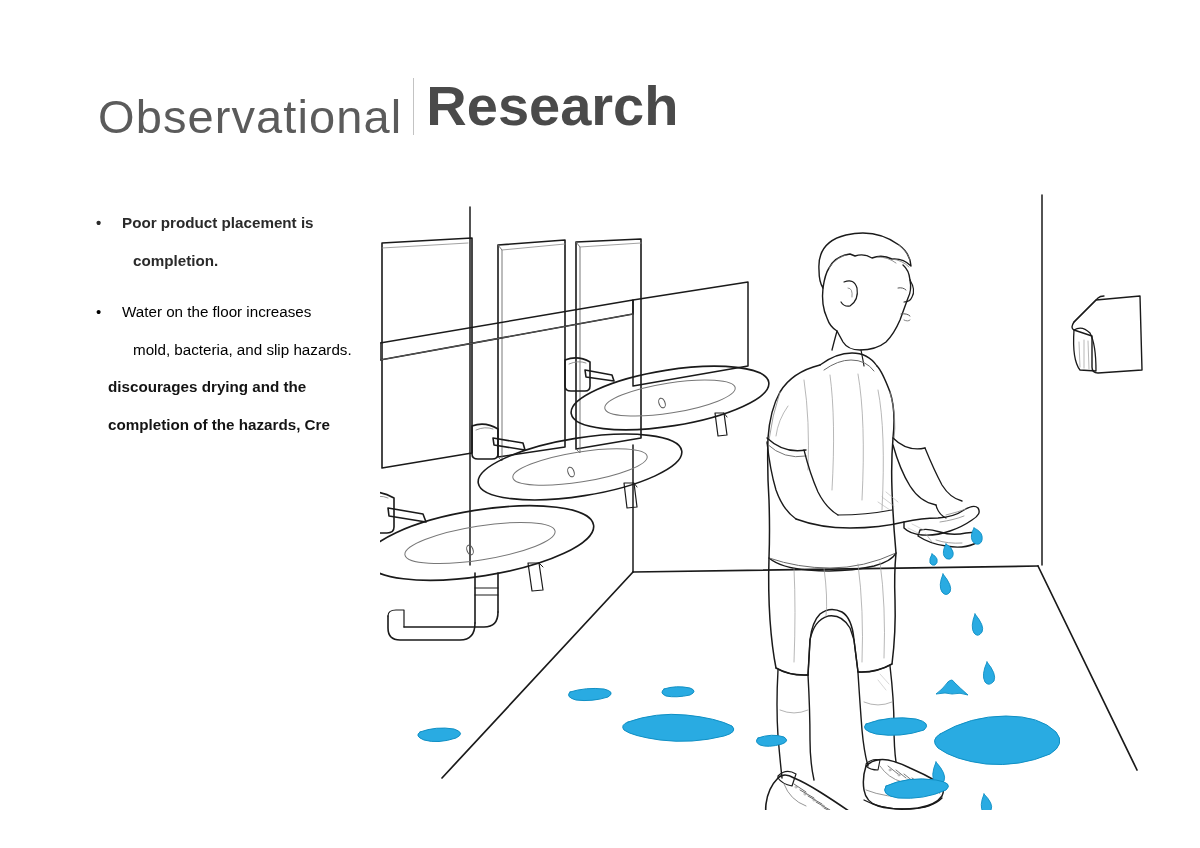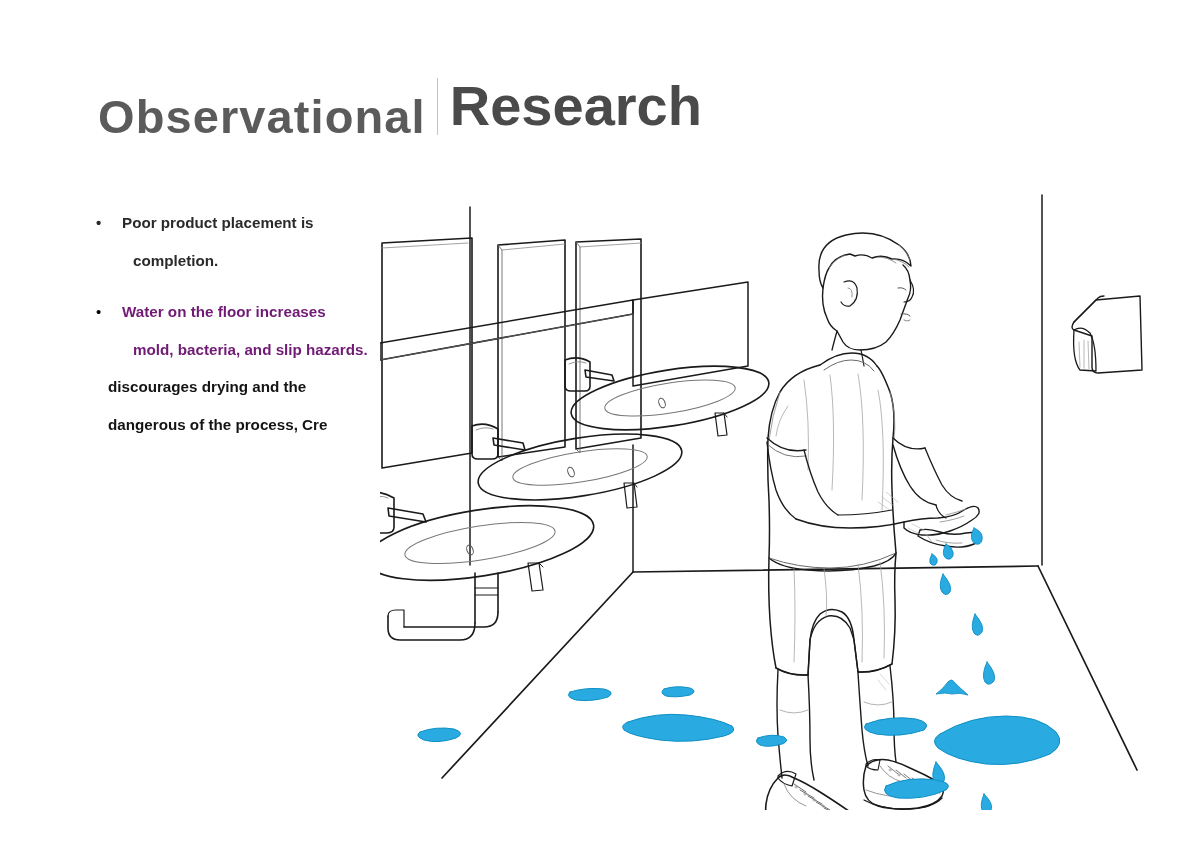--- a/index.html
+++ b/index.html
@@ -23,21 +23,21 @@
   #title-block {
     position: absolute;
     left: 98px;
     top: 72px;
     height: 68px;
     display: flex;
     align-items: center;
   }
   #title-light {
     font-size: 47px;
-    font-weight: 700;
+    font-weight: 400;
     letter-spacing: 1.1px;
     color: #5b5b5b;
     line-height: 1;
     white-space: nowrap;
     margin-top: 20px;
   }
   #title-divider {
     width: 1px;
     height: 57px;
     background: #c3c3c3;
@@ -78,22 +78,22 @@
   }
   #bullet-1 {
     font-weight: 700;
     color: #2a2a2a;
   }
   #bullet-1 .line-2 { padding-left: 11px; }
   #bullet-2 {
     margin-top: 26px;
   }
   #bullet-2 .soft {
-    color: #701a75;
-    font-weight: 700;
+    color: #000000;
+    font-weight: 400;
   }
   #bullet-2 .soft.line-2 { padding-left: 11px; }
   #bullet-2 .hard {
     color: #141414;
     font-weight: 700;
     margin-left: -2px;
   }
 
   
   #illustration {
@@ -122,21 +122,21 @@
       <span class="dot">•</span>
       <p>Poor product placement is</p>
       <p class="line-2">completion.</p>
     </div>
 
     <div class="bullet" id="bullet-2">
       <span class="dot">•</span>
       <p class="soft">Water on the floor increases</p>
       <p class="soft line-2">mold, bacteria, and slip hazards.</p>
       <p class="hard">discourages drying and the</p>
-      <p class="hard">dangerous of the process, Cre</p>
+      <p class="hard">completion of the hazards, Cre</p>
     </div>
 
   </div>
 
   <div id="illustration">
     <svg width="790" height="640" viewBox="0 0 790 640" fill="none" stroke="#1a1a1a" stroke-width="1.6" stroke-linejoin="round" stroke-linecap="round">
 
       <g>
 
         <path d="M90 37 L90 395" stroke-width="1.5"></path>

